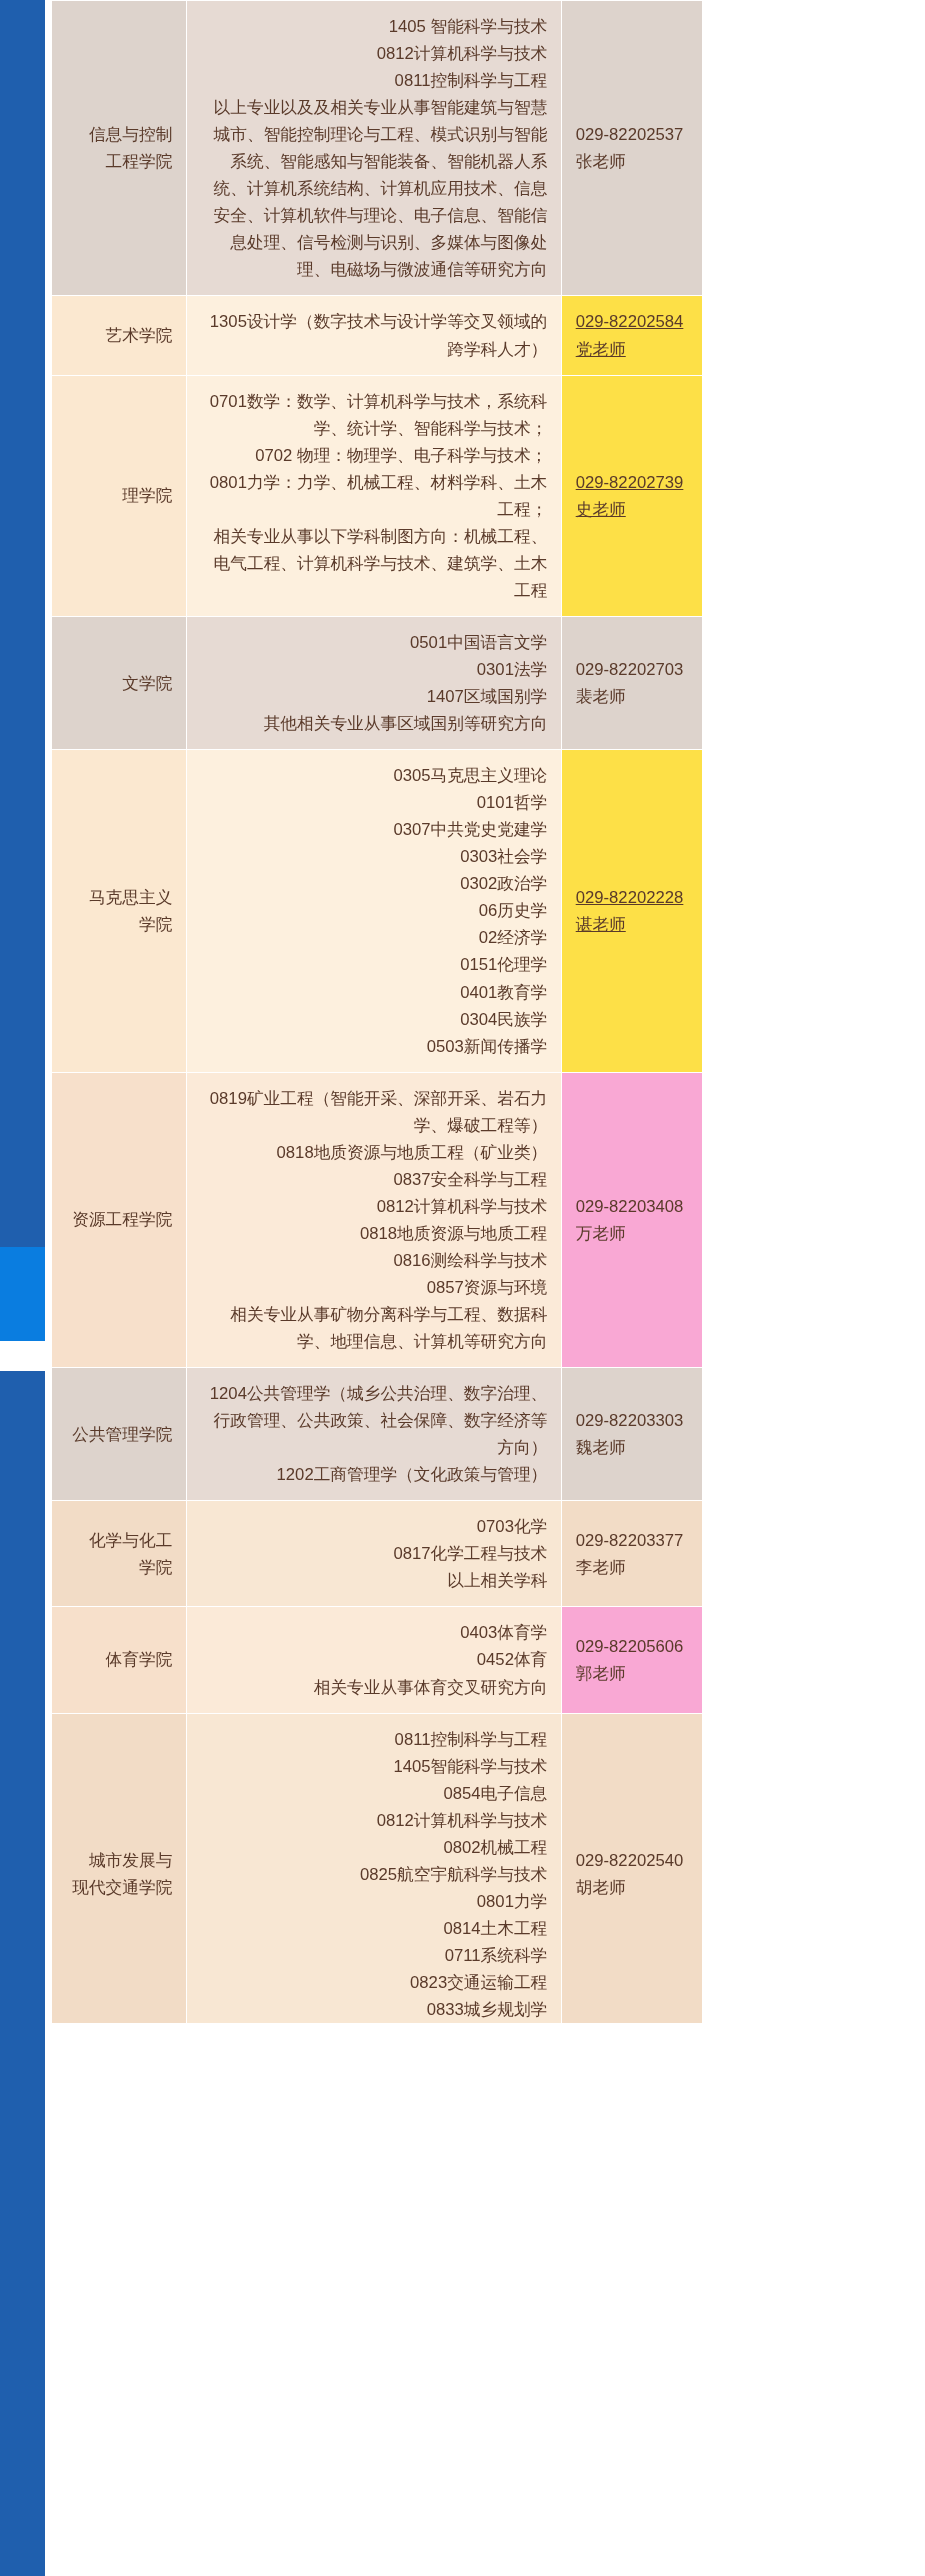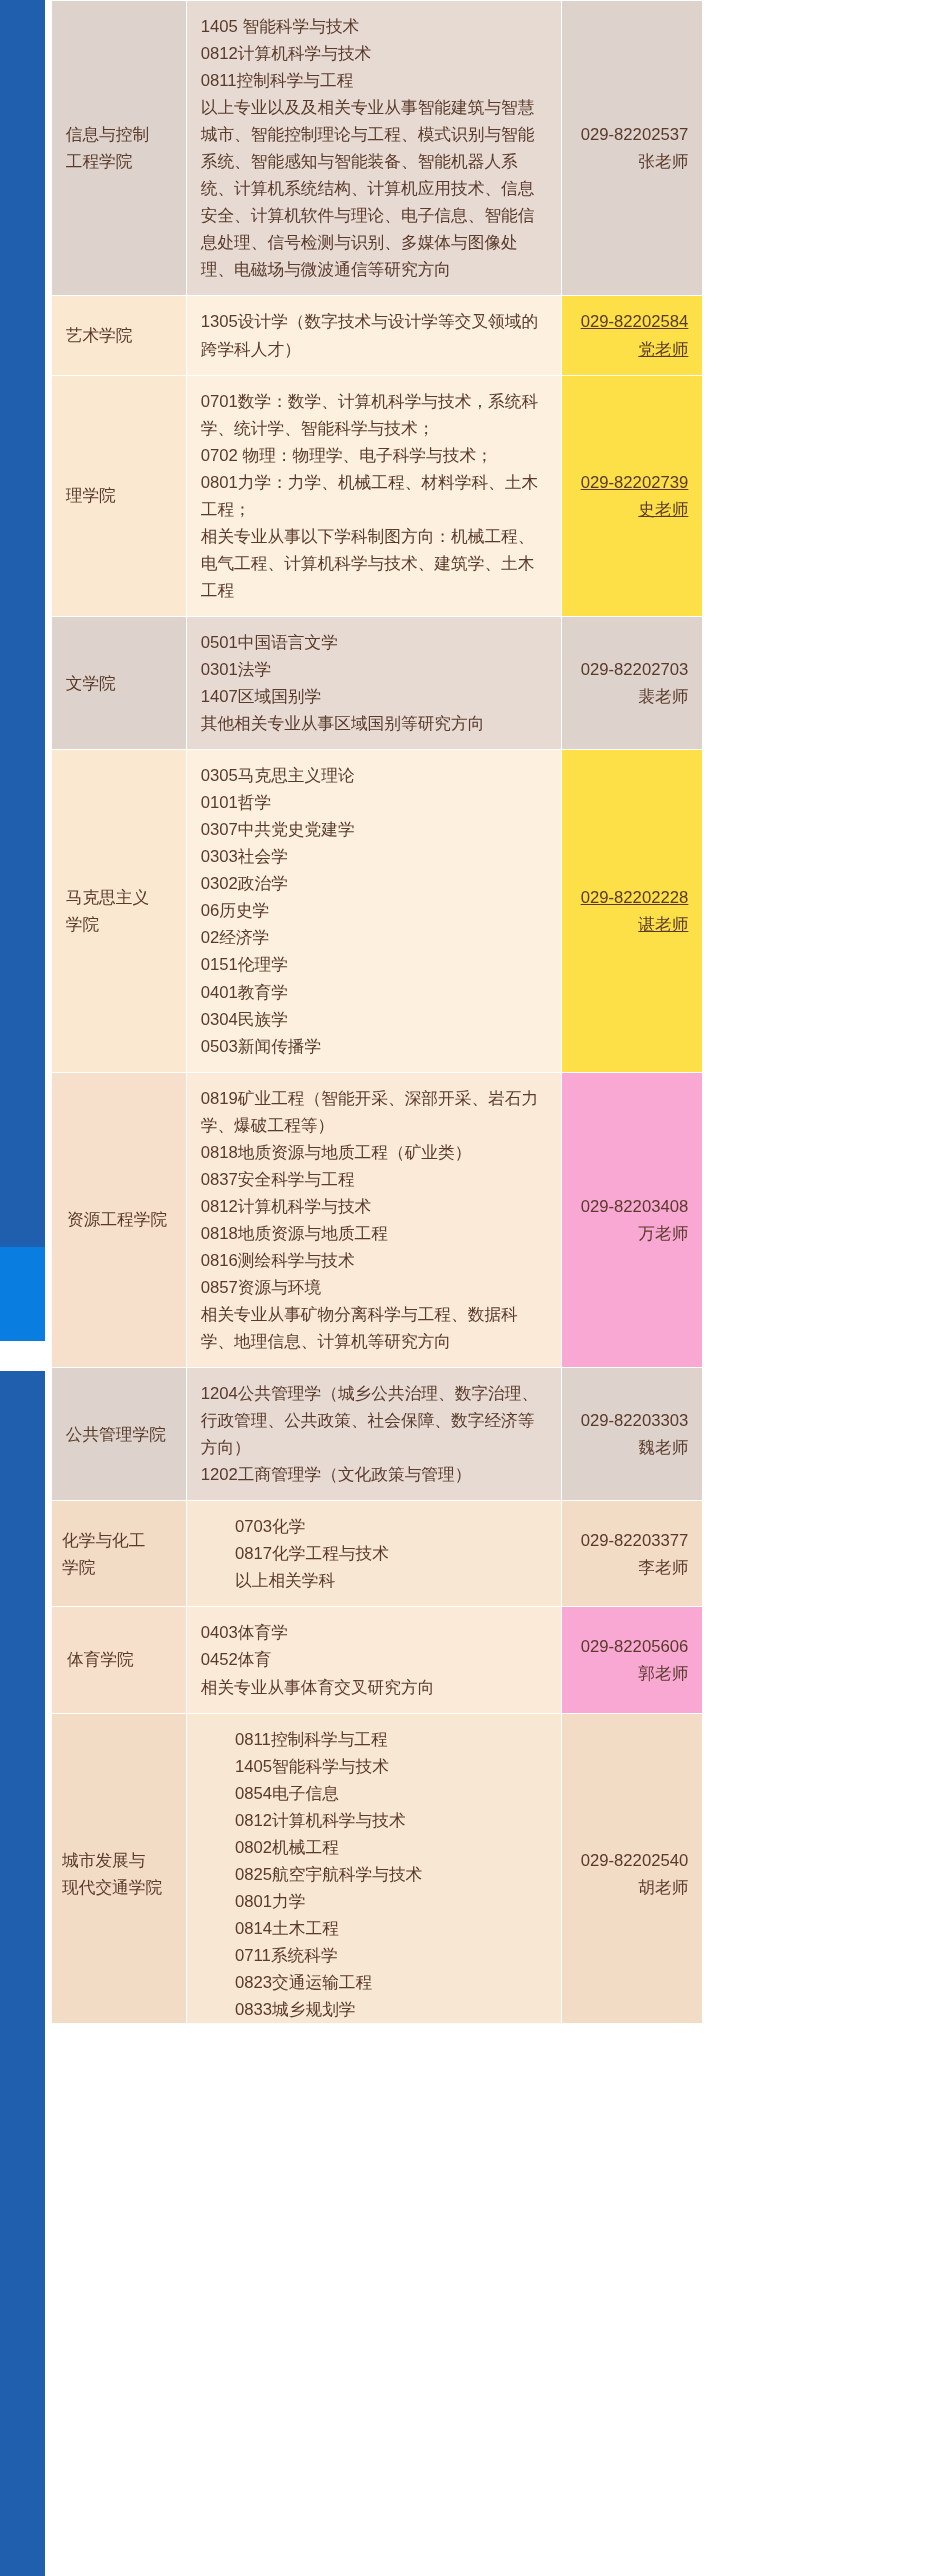--- a/index.html
+++ b/index.html
@@ -75,31 +75,31 @@
   table.grid td {
     border: 0.9px solid #ffffff;
     vertical-align: middle;
     color: #5a3a2a;
     font-size: 16.7px;
     line-height: 1.62;
     padding: 12px 13.7px;
     box-sizing: border-box;
   }
   td.college {
-    text-align: left;
+    text-align: right;
     white-space: pre-line;
     color: #5a3a2a;
   }
   td.majors {
-    text-align: left;
+    text-align: right;
     white-space: pre-line;
     color: #6b3f22;
   }
   td.contact {
-    text-align: right;
+    text-align: left;
     white-space: pre-line;
     color: #6b3f22;
   }
   td.pad {
     border: none;
     background: #ffffff;
     padding: 0;
   }
 
   

